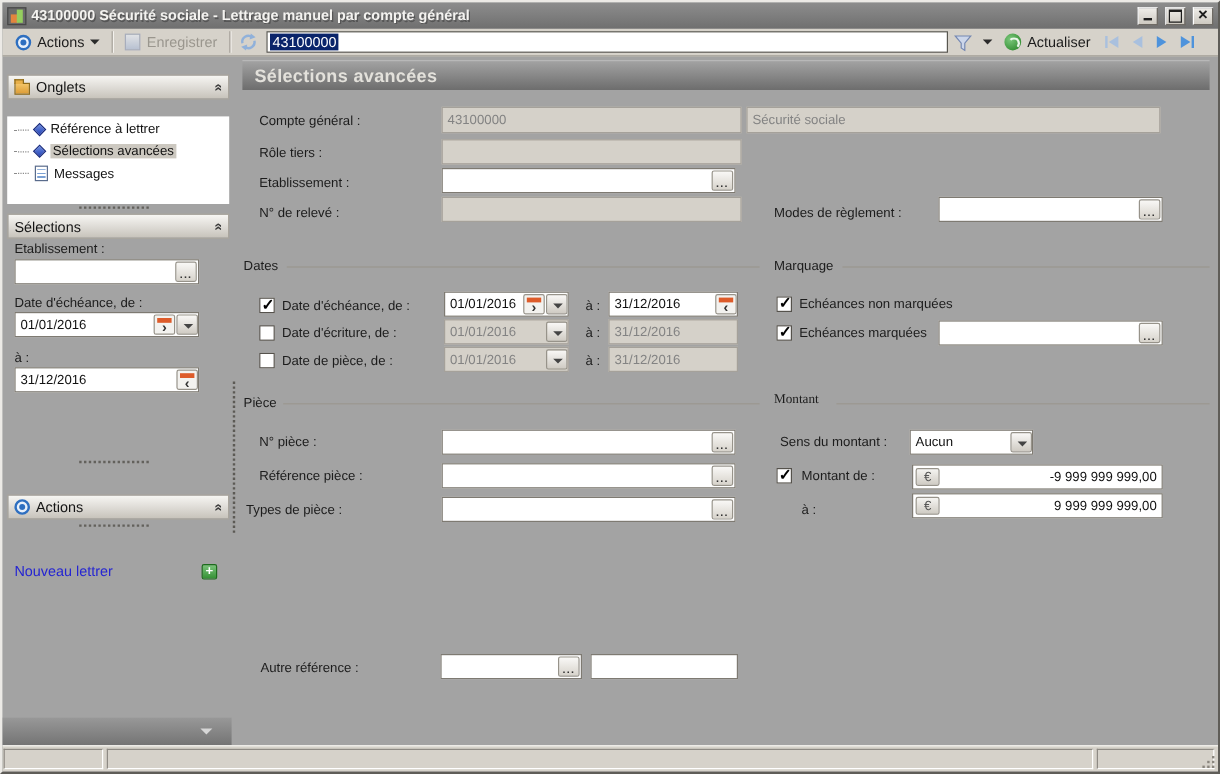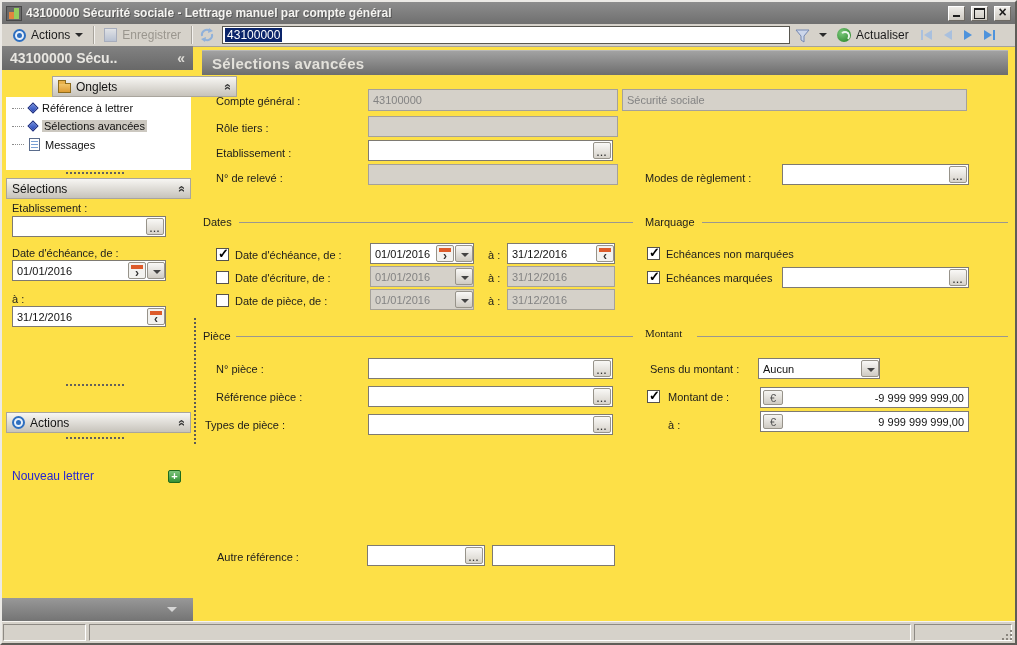--- a/index.html
+++ b/index.html
@@ -1,17 +1,17 @@
 <!DOCTYPE html>
 <html><head>
 <meta charset="utf-8">
 <style>
   html,body{margin:0;padding:0;background:#808080;font-family:"Liberation Sans",sans-serif;}
   *{box-sizing:border-box;}
-  #win{position:relative;width:1017px;height:645px;background:#fde047;border:2px solid;border-color:#eceae6 #5f5d58 #5f5d58 #eceae6;overflow:hidden;}
+  #win{position:relative;width:1017px;height:645px;background:#a3a3a3;border:2px solid;border-color:#eceae6 #5f5d58 #5f5d58 #eceae6;overflow:hidden;}
 
   
   .titlebar{position:absolute;left:0;top:0;right:0;height:22px;background:linear-gradient(#8d8d8d,#6f6f6f);display:flex;align-items:center;padding:0 4px;gap:4px;}
   .appicon{width:16px;height:15px;background:#6a6a6a;position:relative;border:1px solid #474747;flex:none;}
   .appicon .ora{position:absolute;left:2px;bottom:1px;width:6px;height:7px;background:#e2853e;}
   .appicon .grn{position:absolute;right:2px;top:1px;width:5px;height:11px;background:#94ce5e;}
   .title-text{color:#f4f3f0;font-size:12px;font-weight:bold;text-shadow:1px 1px 0 #565656;flex:1;white-space:nowrap;overflow:hidden;}
   .wbtn{width:17px;height:15px;background:linear-gradient(#efede9,#cdc9c1);border:1px solid;border-color:#fff #6e6a64 #6e6a64 #fff;display:flex;align-items:center;justify-content:center;margin-left:2px;flex:none;position:relative;}
   .wbtn.min::after{content:"";width:7px;height:2px;background:#1d1d1d;position:absolute;bottom:3px;left:4px;}
   .wbtn.max::after{content:"";width:9px;height:8px;border:1px solid #1d1d1d;border-top-width:2px;}
@@ -145,26 +145,22 @@
       </div>
     <div class="navbtn" style="--c:#4e93dc;">
         <span class="tri r"></span>
       </div>
     <div class="navbtn" style="--c:#4e93dc;">
         <span class="tri r"></span>
         <span class="navbar-g"></span>
       </div>
   </div>
 
-  <div class="side-hdr">
-    <span>43100000 Sécu..</span>
-    <span class="collapse">«</span>
-  </div>
-
-  <div class="hdrbar" style="top:74px;margin-left:46px;">
+
+  <div class="hdrbar" style="top:60px;">
     <span class="folder-ico"></span>
     <span>Onglets</span>
     <span class="chev up"></span>
   </div>
 
   <div class="tree-box">
     <div class="tree-row" style="top:5px;">
       <span class="tree-dots"></span>
       <span class="diamond-ico"></span>
       <span>Référence à lettrer</span>
@@ -317,21 +313,21 @@
 
   <div class="lbl" style="left:203px;top:417px;">Types de pièce :</div>
   <div class="fld" style="left:366px;top:412px;width:245px;height:21px;">
     <span class="browse"></span>
   </div>
 
   <div class="grp-title" style="left:643px;top:325px;font-family:Liberation Serif, serif;">Montant</div>
   <div class="grp-line" style="left:695px;top:334px;width:311px;"></div>
 
   <div class="lbl" style="left:648px;top:361px;text-align:right;">Sens du montant :</div>
-  <div class="fld" style="left:756px;top:356px;width:122px;height:21px;">
+  <div class="fld" style="left:756px;top:356px;width:103px;height:21px;">
     <span>Aucun</span>
     <span class="ddbtn" style="right:0;"></span>
   </div>
 
   <div class="cb on" style="left:645px;top:388px;"></div>
   <div class="lbl" style="left:666px;top:389px;">Montant de :</div>
   <div class="fld" style="left:758px;top:385px;width:209px;height:21px;justify-content:flex-end;">
     <span class="eurobtn">€</span>
     <span>-9 999 999 999,00</span>
   </div>

